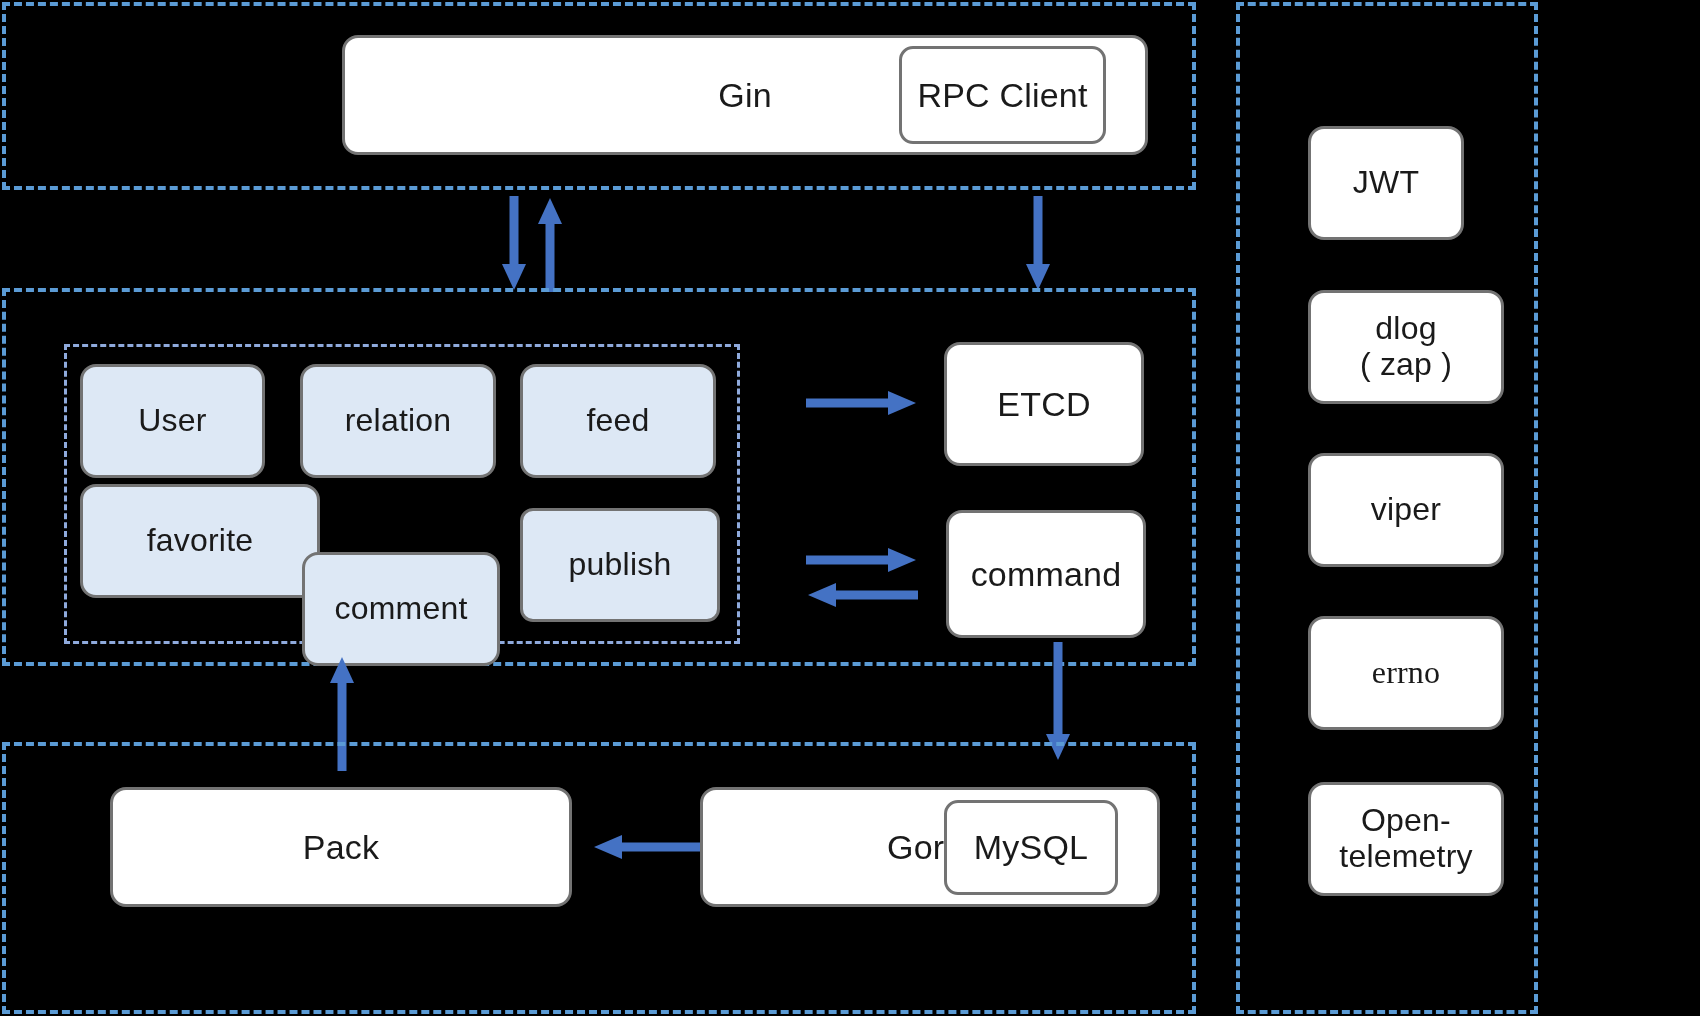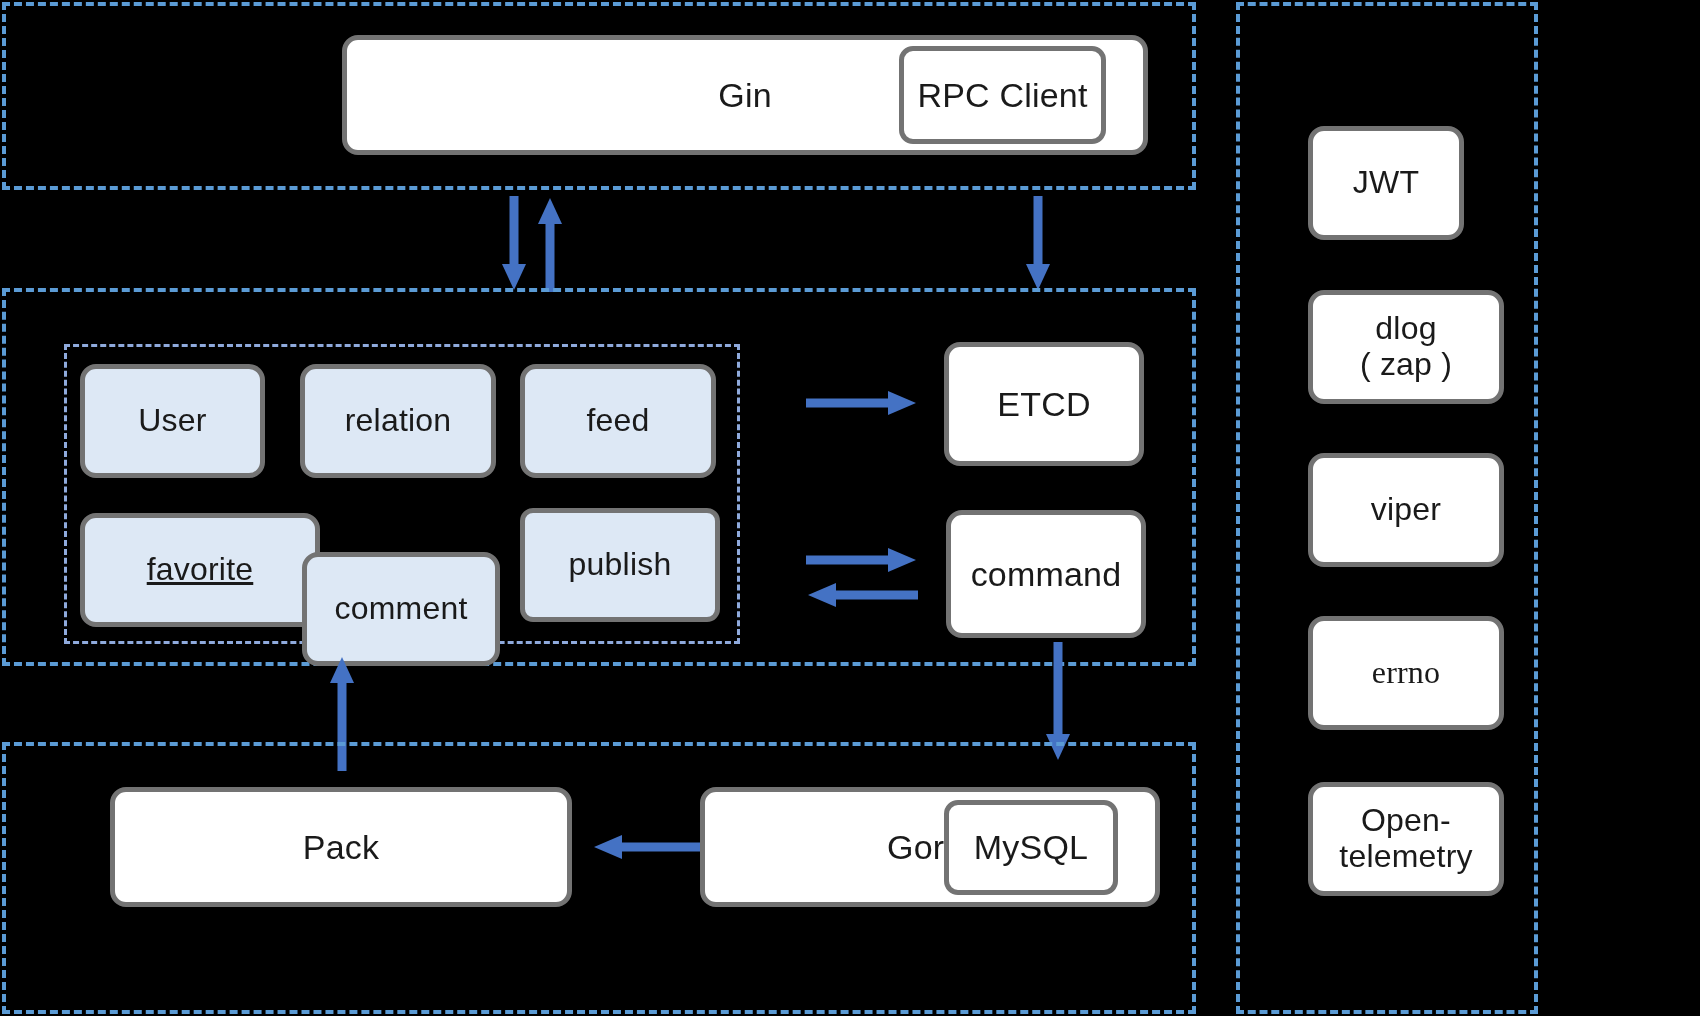--- a/index.html
+++ b/index.html
@@ -30,21 +30,21 @@
     position: absolute;
     border: 3px dashed #8faadc;
     box-sizing: border-box;
     background: transparent;
   }
 
   
   .node {
     position: absolute;
     box-sizing: border-box;
-    border: 5px solid #737373;
+    border: 3px solid #737373;
     border-radius: 16px;
     background: #ffffff;
     color: #1a1a1a;
     display: flex;
     align-items: center;
     justify-content: center;
     text-align: center;
     line-height: 1.12;
     font-weight: 400;
     letter-spacing: .2px;
@@ -108,21 +108,21 @@
   <div class="node fill-light fs-lg" style="left:80px; top:364px; width:185px; height:114px;">
     <span>User</span>
   </div>
   <div class="node fill-light fs-lg" style="left:300px; top:364px; width:196px; height:114px;">
     <span>relation</span>
   </div>
   <div class="node fill-light fs-lg" style="left:520px; top:364px; width:196px; height:114px;">
     <span>feed</span>
   </div>
 
-  <div class="node fill-light fs-lg" style="left:80px; top:513px; width:240px; height:114px;text-decoration:underline;">
+  <div class="node fill-light fs-lg" style="left:80px; top:484px; width:240px; height:114px;">
     <span>favorite</span>
   </div>
   <div class="node fill-light fs-lg" style="left:302px; top:508px; width:198px; height:114px;margin-top:44px;">
     <span>comment</span>
   </div>
   <div class="node fill-light fs-lg" style="left:520px; top:508px; width:200px; height:114px;border-radius:13px;">
     <span>publish</span>
   </div>
 
   <div class="arrow" style="left:806px; top:386px; width:112px; height:34px;">

